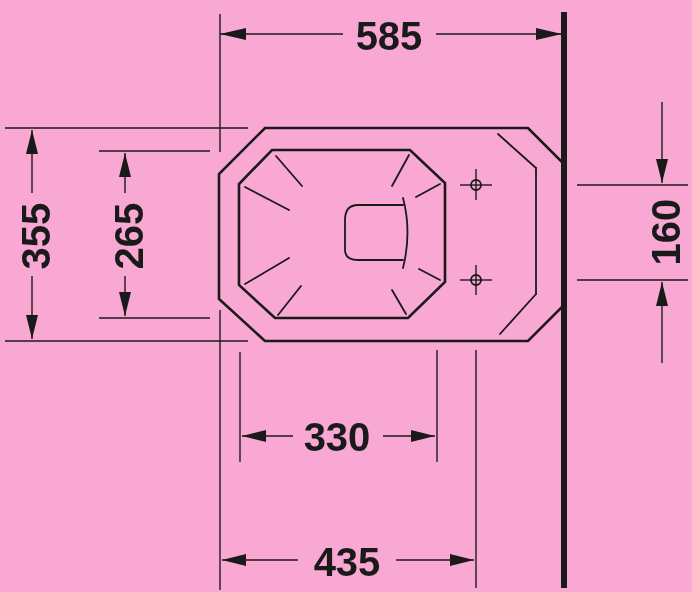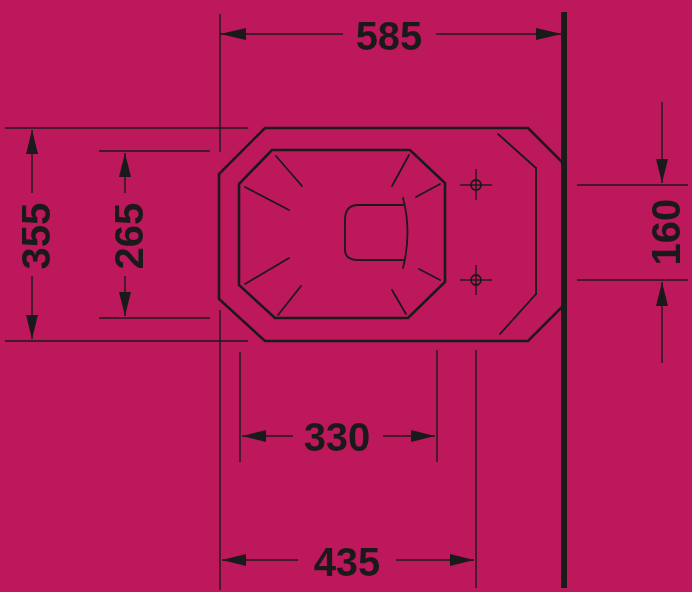--- a/index.html
+++ b/index.html
@@ -1,16 +1,16 @@
 <!DOCTYPE html>
 <html><head>
 <meta charset="utf-8">
 <style>
   html, body { margin: 0; padding: 0; background: #ffffff; }
-  #canvas { position: relative; width: 692px; height: 592px; background: #be185d; overflow: hidden; }
+  #canvas { position: relative; width: 692px; height: 592px; background: #f9a8d4; overflow: hidden; }
   svg { position: absolute; left: 0; top: 0; }
   .dimtext { font-family: "Liberation Sans", sans-serif; font-weight: bold; font-size: 40px; fill: #1a1a1a; }
   .thin { stroke: #1a1a1a; stroke-width: 1.4; fill: none; }
   .outline { stroke: #1a1a1a; stroke-width: 2.6; fill: none; stroke-linejoin: miter; }
   .detail { stroke: #1a1a1a; stroke-width: 1.8; fill: none; stroke-linecap: round; }
   .wall { stroke: #1a1a1a; stroke-width: 6; }
   .arrow { fill: #1a1a1a; }
 </style>
 </head>
 <body>

